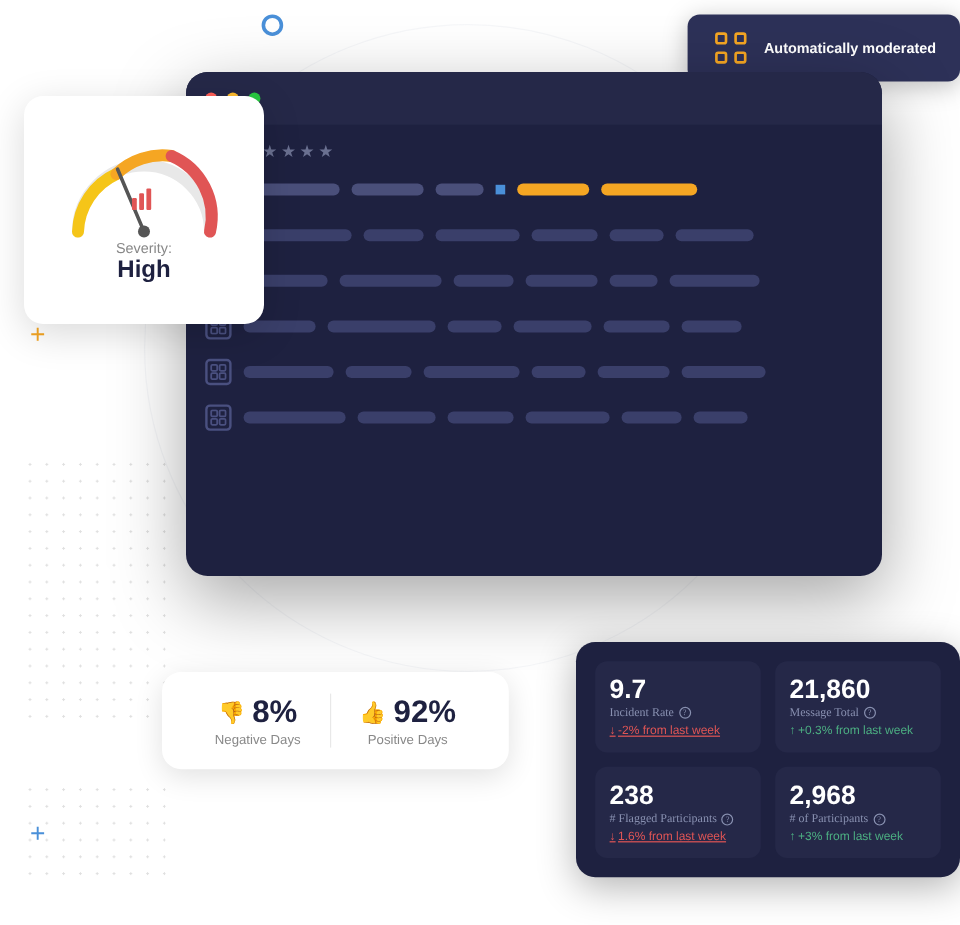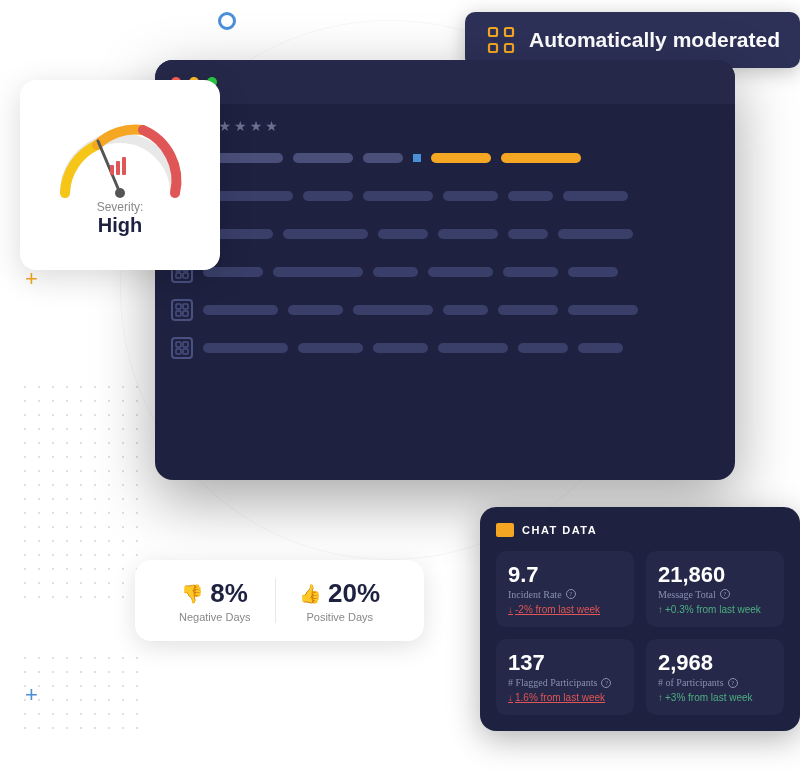--- a/index.html
+++ b/index.html
@@ -167,21 +167,21 @@
     }
 
     .auto-moderated-badge .badge-icon {
       width: 32px;
       height: 32px;
       color: #f5a623;
       flex-shrink: 0;
     }
 
     .auto-moderated-badge .badge-text {
-      font-size: 21px;
+      font-size: 12px;
       font-weight: 600;
       color: #ffffff;
       white-space: nowrap;
     }
 
     
     .top-circle {
       position: absolute;
       left: 218px;
       top: 12px;
@@ -515,24 +515,20 @@
       <rect x="60" y="52" width="4" height="10" rx="1" fill="#e05555"></rect>
       <rect x="66" y="48" width="4" height="14" rx="1" fill="#e05555"></rect>
       <rect x="72" y="44" width="4" height="18" rx="1" fill="#e05555"></rect>
     </svg>
   </div>
   <div class="severity-label">Severity:</div>
   <div class="severity-value">High</div>
 </div>
 
 <div class="chat-data-panel">
-  <div class="chat-data-header">
-    <div class="chat-icon-box"></div>
-    <span class="chat-data-title">CHAT DATA</span>
-  </div>
   <div class="stats-grid">
 
     <div class="stat-item">
       <div class="stat-value">9.7</div>
       <div class="stat-label">
         Incident Rate <span class="info-icon">?</span>
       </div>
       <div class="stat-change negative">
         <span class="arrow-down"></span>-2% from last week
       </div>
@@ -542,21 +538,21 @@
       <div class="stat-value">21,860</div>
       <div class="stat-label">
         Message Total <span class="info-icon">?</span>
       </div>
       <div class="stat-change positive">
         <span class="arrow-up"></span>+0.3% from last week
       </div>
     </div>
 
     <div class="stat-item">
-      <div class="stat-value">137</div>
+      <div class="stat-value">238</div>
       <div class="stat-label">
         # Flagged Participants <span class="info-icon">?</span>
       </div>
       <div class="stat-change negative">
         <span class="arrow-down"></span>1.6% from last week
       </div>
     </div>
 
     <div class="stat-item">
       <div class="stat-value">2,968</div>
@@ -574,17 +570,17 @@
   <div class="days-section">
     <div class="days-percent">
       <span class="thumb-icon">👎</span>
       <span>8%</span>
     </div>
     <div class="days-label">Negative Days</div>
   </div>
   <div class="days-section">
     <div class="days-percent">
       <span class="thumb-icon">👍</span>
-      <span>20%</span>
+      <span>92%</span>
     </div>
     <div class="days-label">Positive Days</div>
   </div>
 </div>
 
 </body></html>

